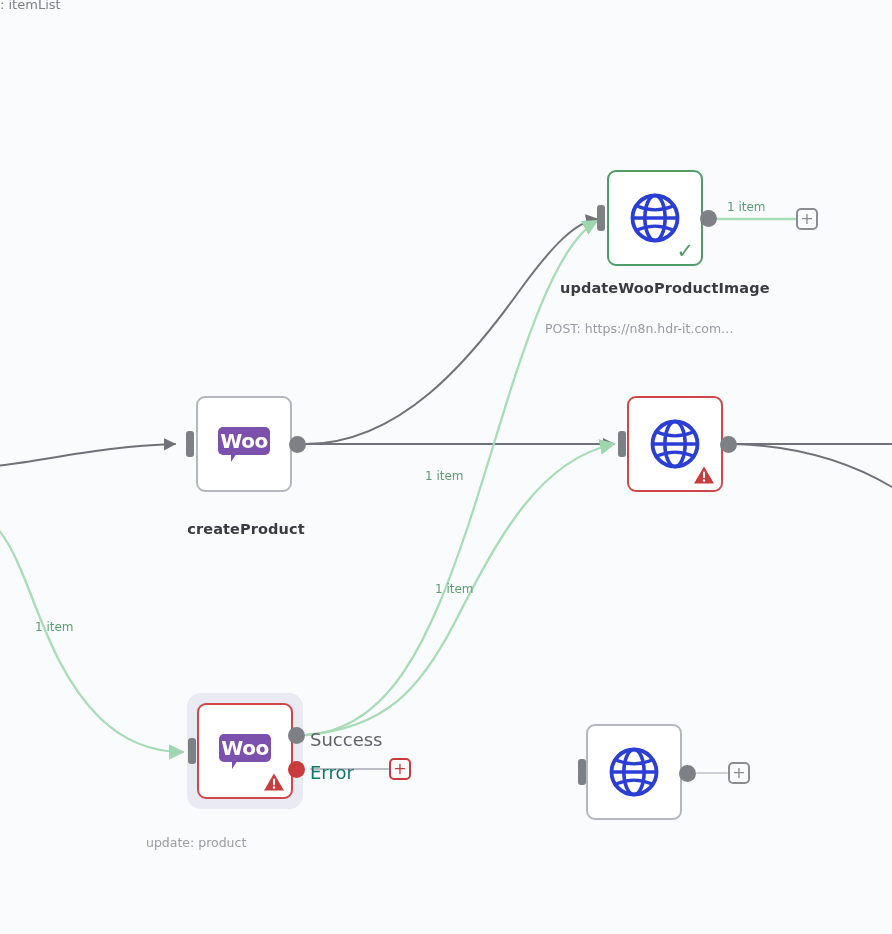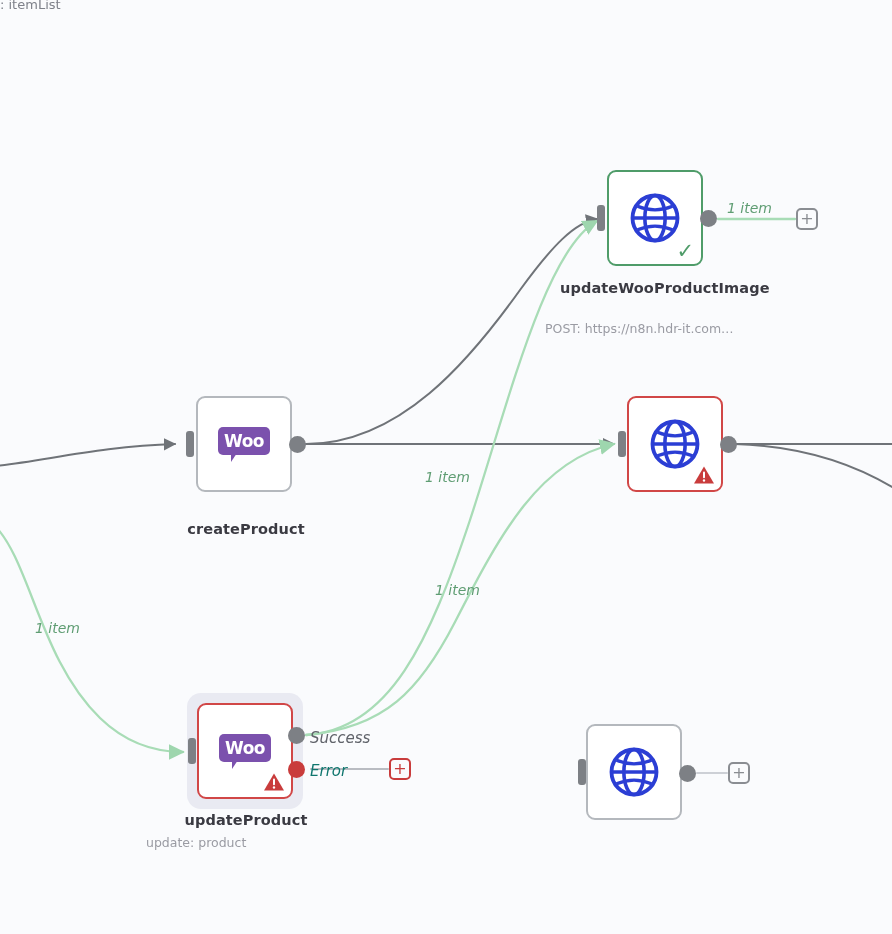--- a/index.html
+++ b/index.html
@@ -76,21 +76,21 @@
   }
   .woo-logo .body {
     width: 52px;
     height: 28px;
     background: #7b51ad;
     border-radius: 5px;
     display: flex;
     align-items: center;
     justify-content: center;
     color: #ffffff;
-    font-size: 17px;
+    font-size: 20px;
     font-weight: 700;
     font-family: "DejaVu Sans", "Liberation Sans", sans-serif;
     letter-spacing: -0.5px;
     box-sizing: border-box;
   }
   .woo-logo .tail {
     position: absolute;
     left: 13px;
     top: 26px;
     width: 0; height: 0;
@@ -148,30 +148,28 @@
     text-align: center;
     font-weight: 400;
   }
   .plus-btn.err {
     border-color: #c93c3c;
     color: #c93c3c;
   }
 
   .edge-label {
     position: absolute;
-    font-size: 14px;
+    font-size: 12px;
     color: #5f9d73;
     white-space: nowrap;
-    font-style: italic;
   }
   .port-label {
     position: absolute;
-    font-size: 15px;
+    font-size: 18px;
     white-space: nowrap;
-    font-style: italic;
   }
   .port-label.ok { color: #60636a; }
   .port-label.err { color: #0f766e; }
 
   .clipped-label {
     position: absolute;
     font-size: 13px;
     color: #7e818a;
     white-space: nowrap;
   }
@@ -276,21 +274,20 @@
       <path d="M12 1.6 L23 20.4 L1 20.4 Z" fill="#c93c3c"></path>
       <rect x="10.9" y="7.2" width="2.2" height="7.4" fill="#ffffff" rx="1"></rect>
       <circle cx="12" cy="17.1" r="1.3" fill="#ffffff"></circle>
     </svg>
   </div>
   <div class="in-port" style="left:188px; top:738px;"></div>
   <div class="out-port" style="left:288px; top:727px;"></div>
   <div class="out-port err" style="left:288px; top:761px;"></div>
   <div class="port-label ok" style="left:310px; top:729px;">Success</div>
   <div class="port-label err" style="left:310px; top:762px;">Error</div>
-  <div class="node-label" style="left:146px; top:811px; width:200px;">updateProduct</div>
   <div class="node-sub" style="left:146px; top:835px; width:200px;">update: product</div>
 
   <div class="node" style="left:586px; top:724px;">
     <svg width="54" height="54" viewBox="0 0 48 48">
       <circle cx="24" cy="24" r="20" fill="none" stroke="#2b3ed4" stroke-width="3.4"></circle>
       <ellipse cx="24" cy="24" rx="9" ry="20" fill="none" stroke="#2b3ed4" stroke-width="3.2"></ellipse>
       <line x1="4" y1="24" x2="44" y2="24" stroke="#2b3ed4" stroke-width="3.2"></line>
       <path d="M8.5 13.5 Q24 20 39.5 13.5" fill="none" stroke="#2b3ed4" stroke-width="3"></path>
       <path d="M8.5 34.5 Q24 28 39.5 34.5" fill="none" stroke="#2b3ed4" stroke-width="3"></path>
     </svg>

